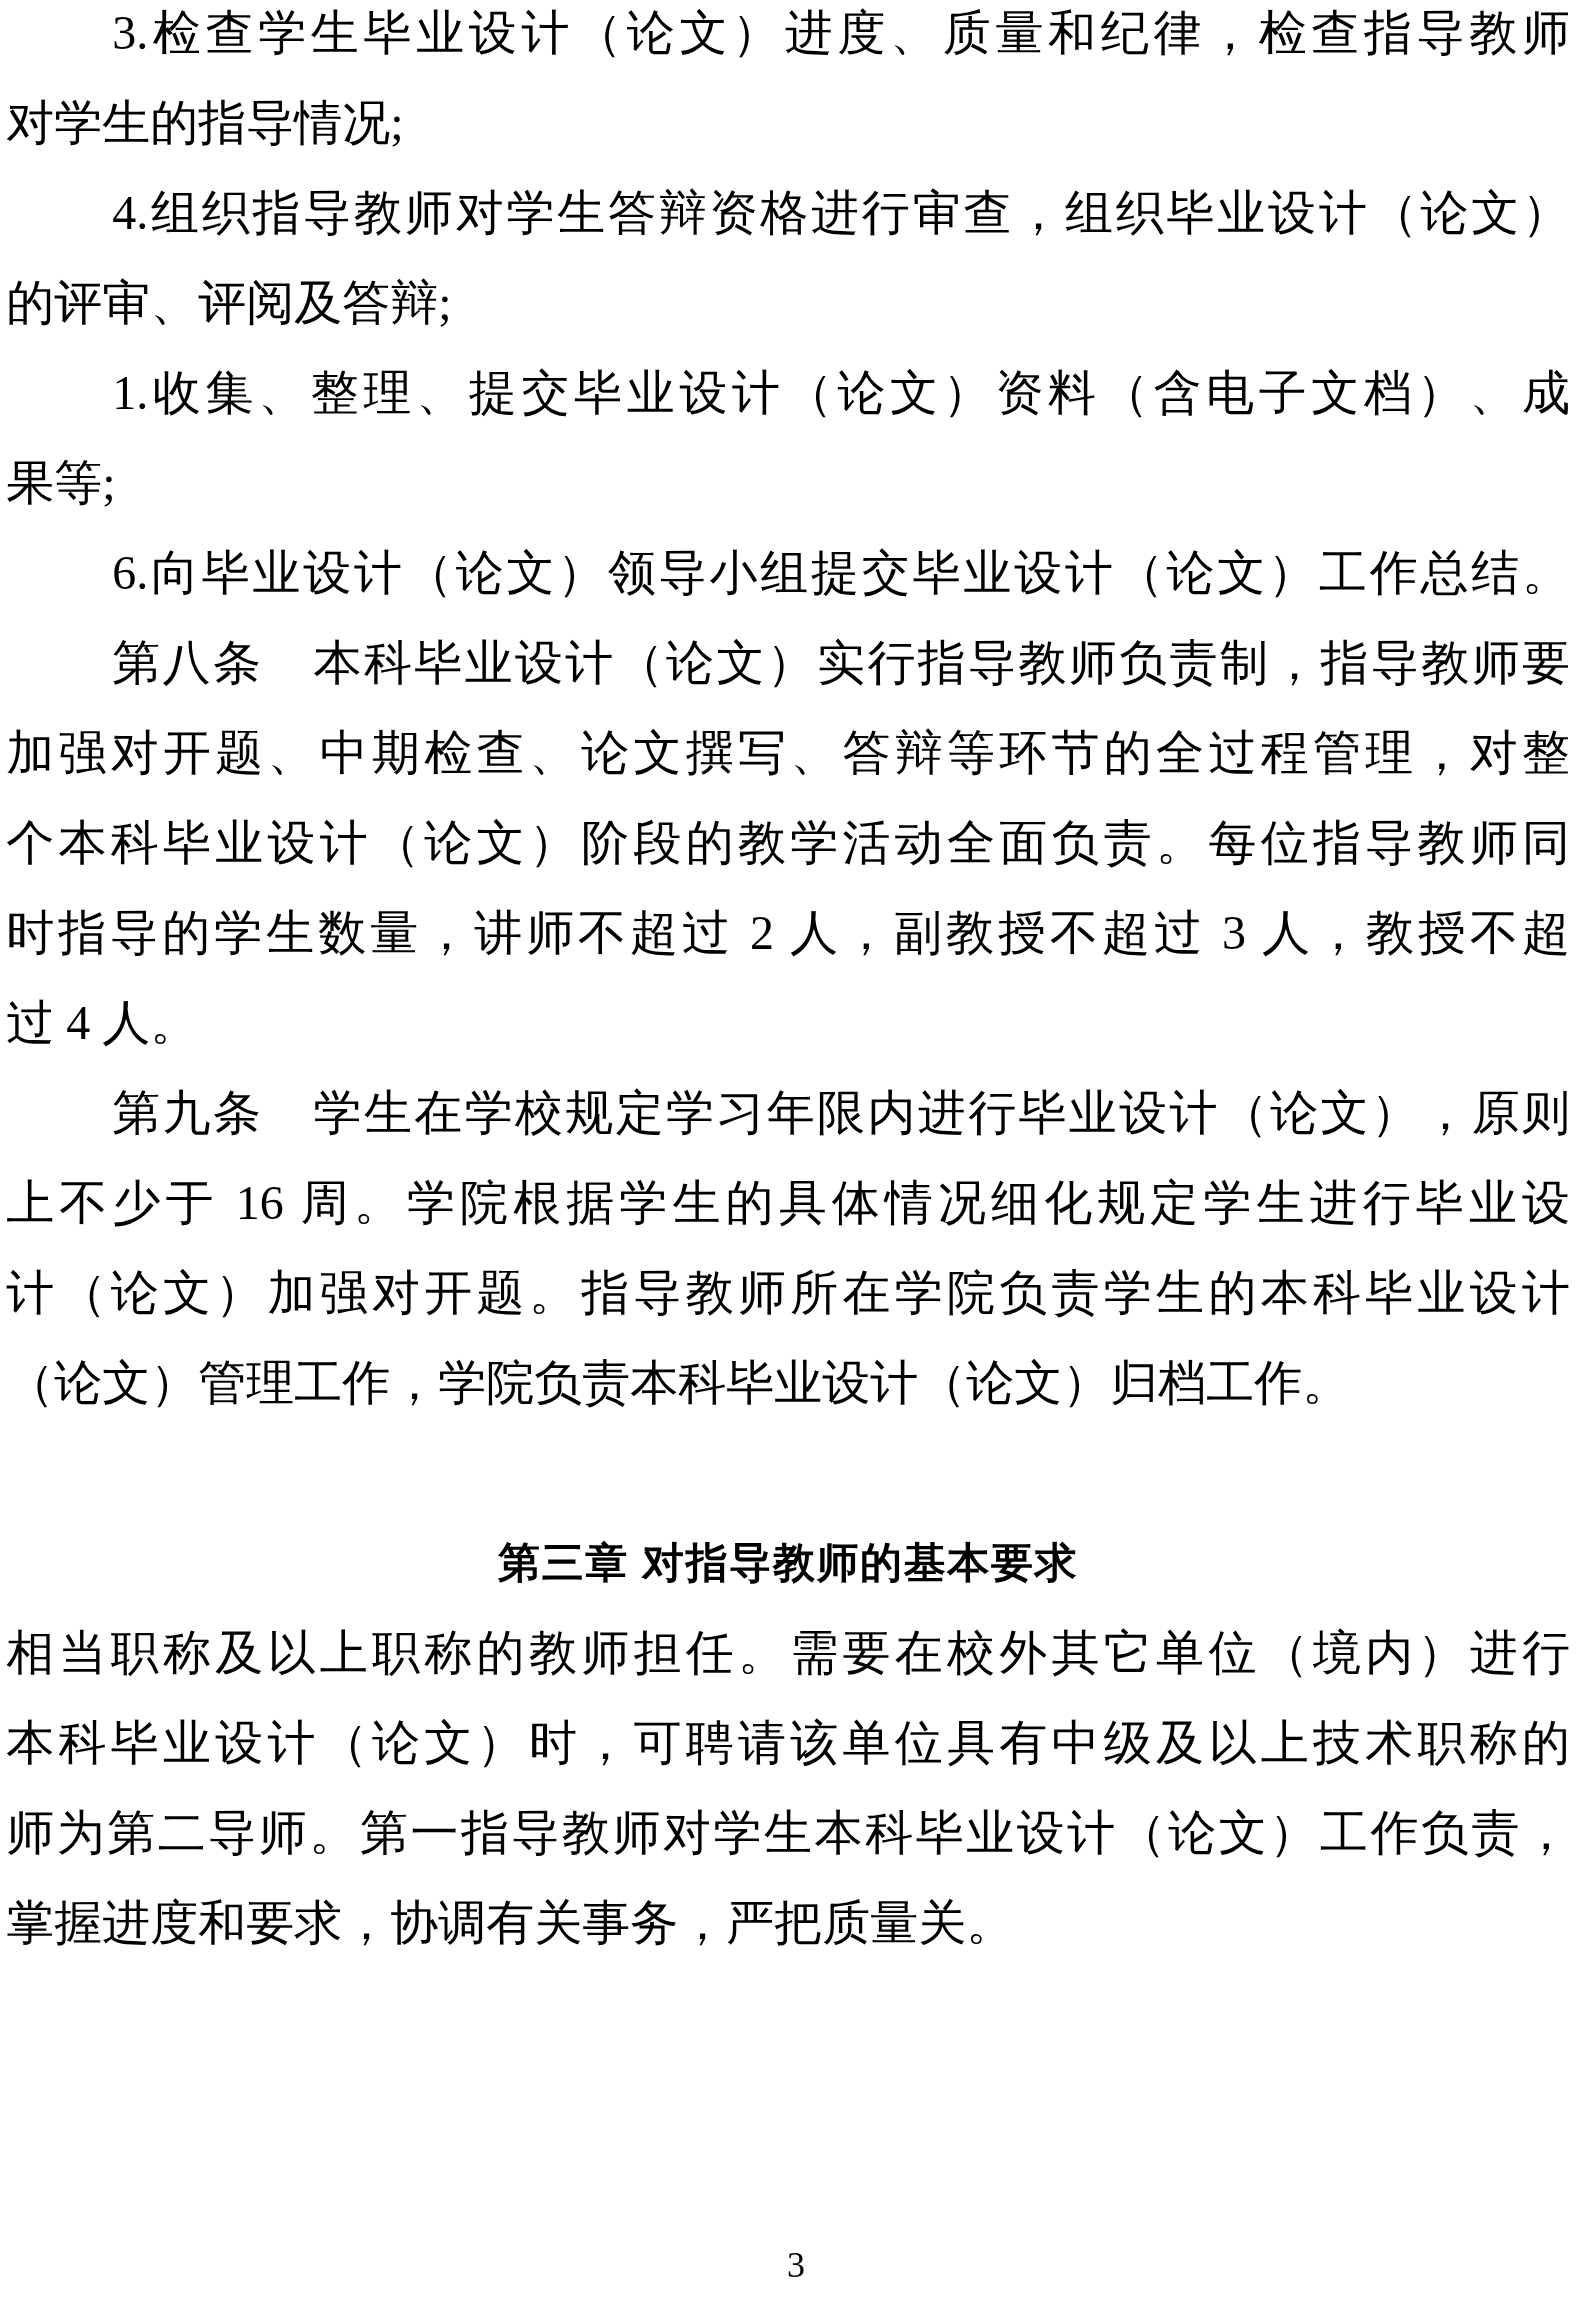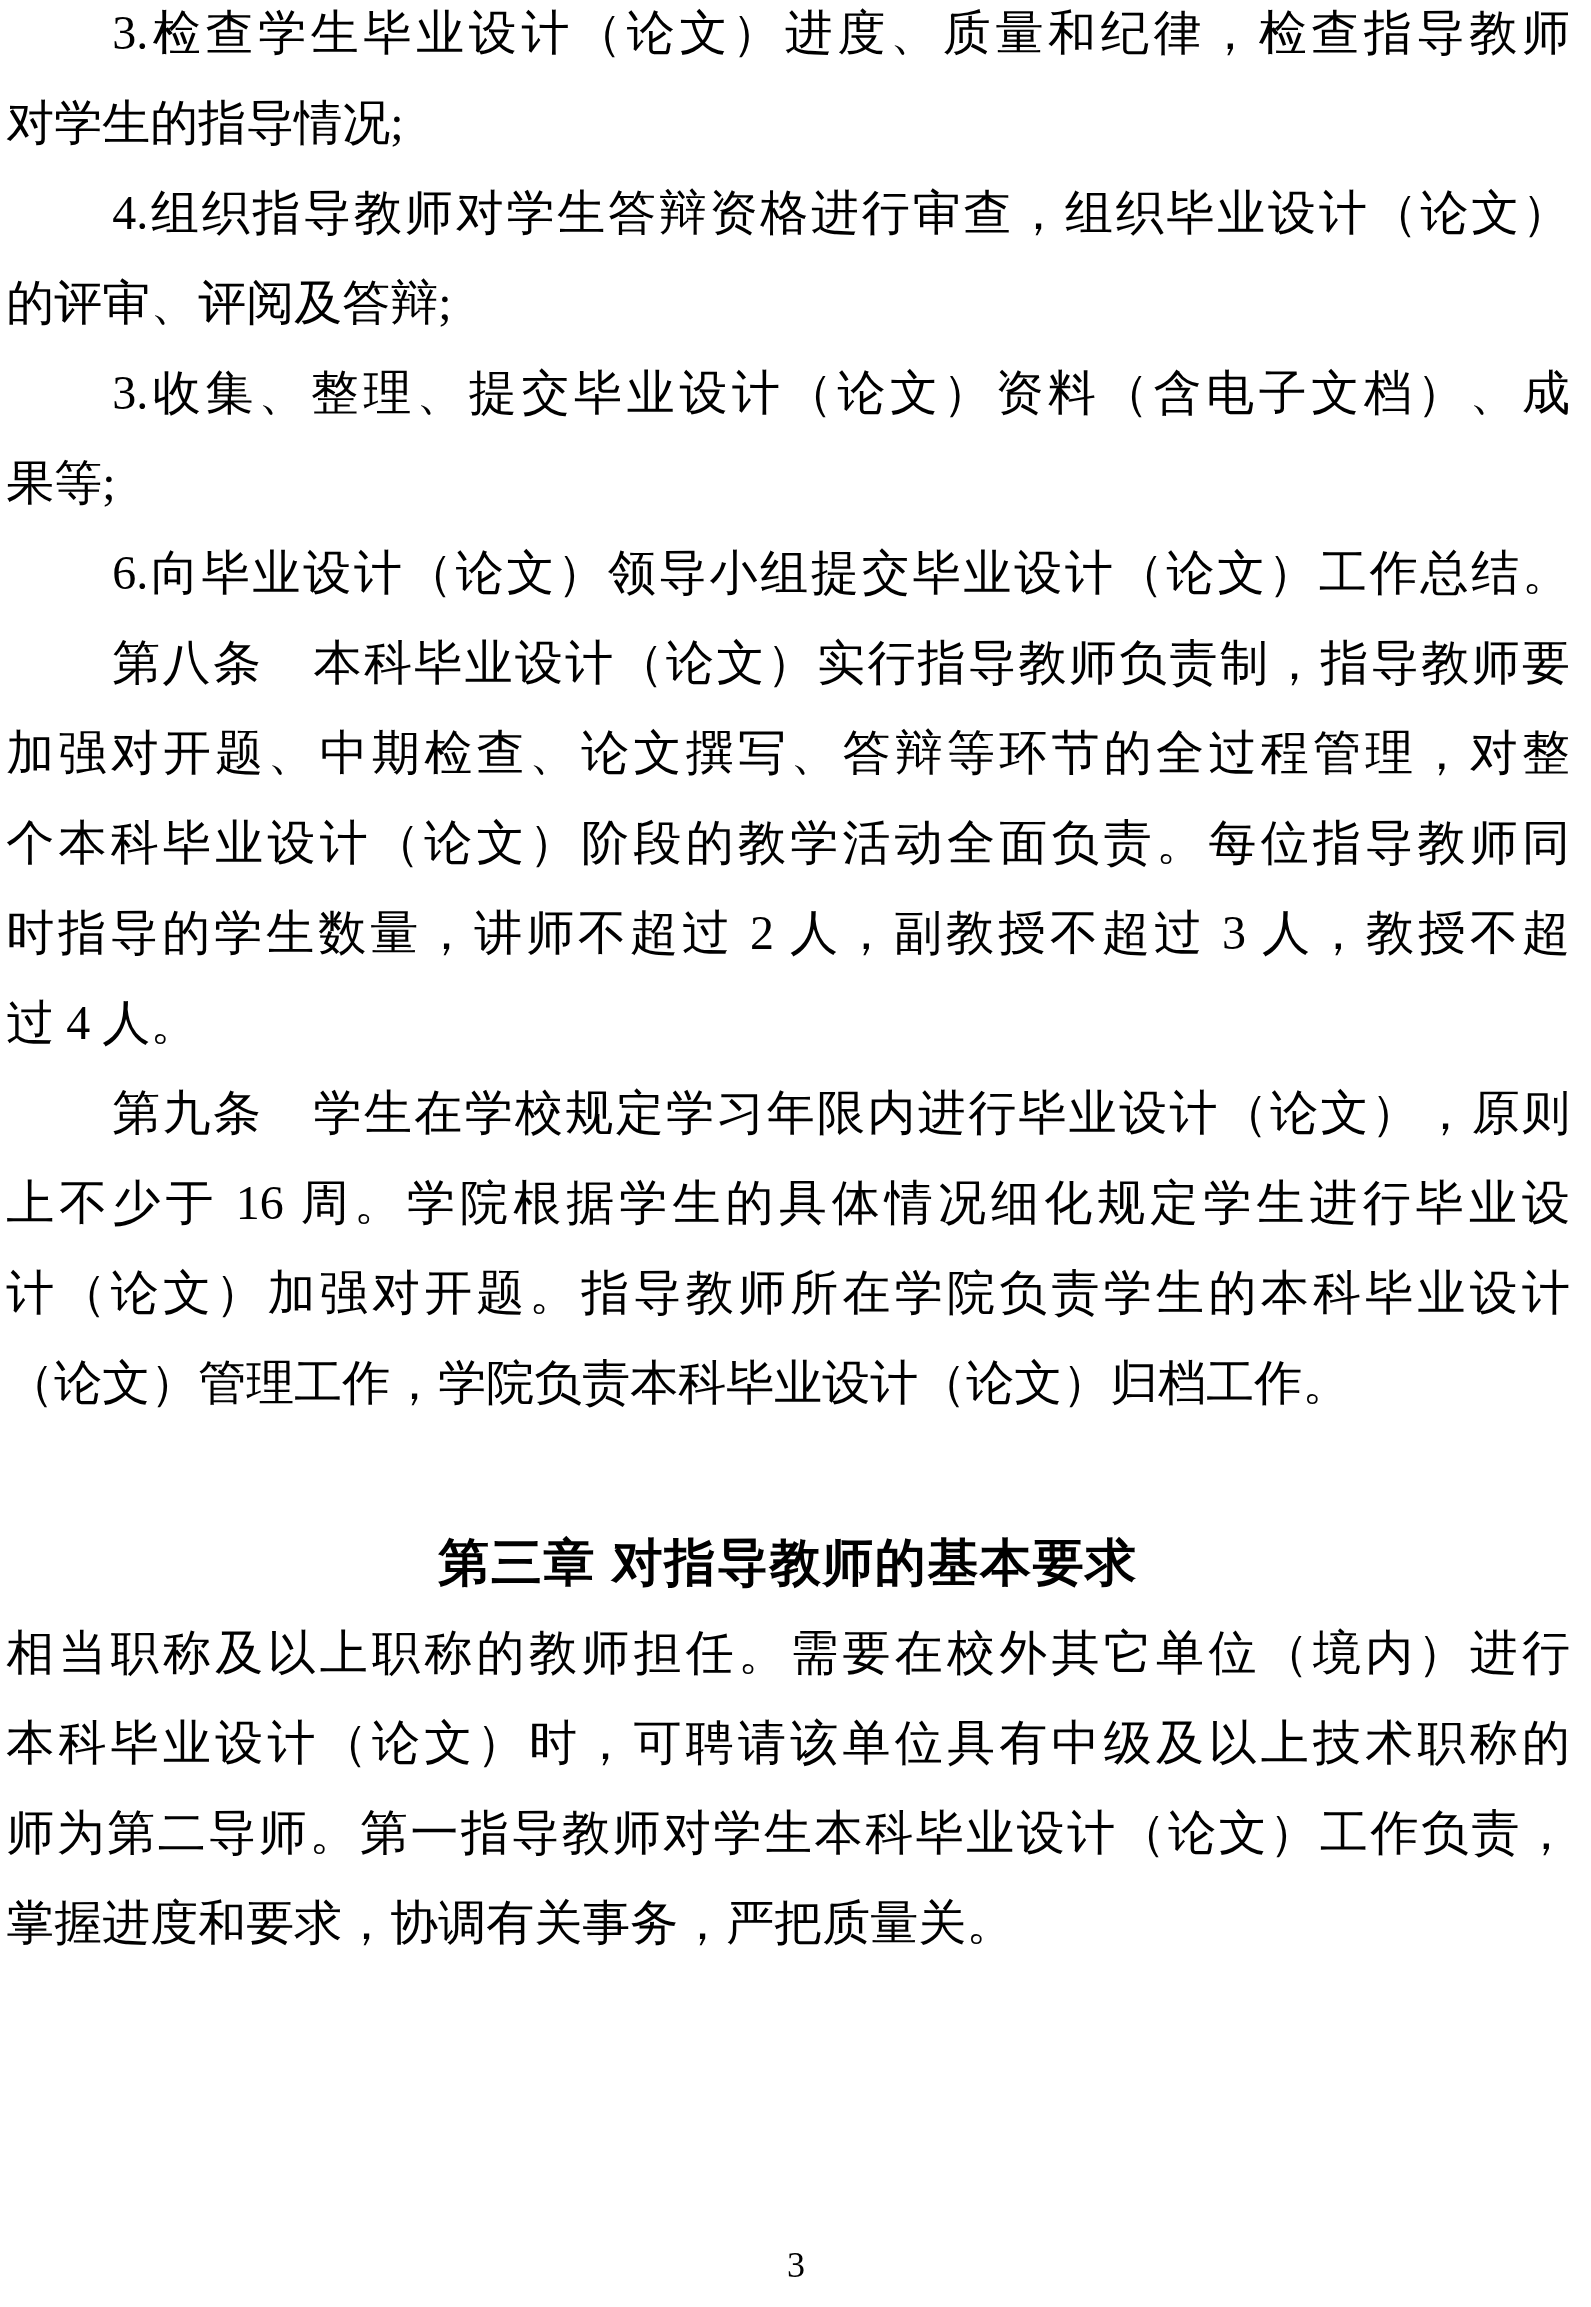--- a/index.html
+++ b/index.html
@@ -37,21 +37,21 @@
   }
   .line.indent { padding-left: 106px; }
   .article-no {
     font-family: "Liberation Sans", "DejaVu Sans", sans-serif;
     font-weight: 400;
   }
   .blank-line { height: 90px; }
   .chapter-heading {
     height: 90px;
     line-height: 90px;
-    font-size: 51px;
+    font-size: 42px;
     text-align: center;
     text-align-last: center;
     font-family: "Liberation Sans", "DejaVu Sans", sans-serif;
     font-weight: 700;
     letter-spacing: 1.6px;
   }
   .page-number {
     position: absolute;
     left: 0;
     right: 0;
@@ -65,21 +65,21 @@
 </head>
 <body>
 
 <div class="page">
   <div class="flow">
     <div>
         <div class="line full indent">3.检查学生毕业设计（论文）进度、质量和纪律，检查指导教师</div>
         <div class="line short">对学生的指导情况;</div>
         <div class="line full indent">4.组织指导教师对学生答辩资格进行审查，组织毕业设计（论文）</div>
         <div class="line short">的评审、评阅及答辩;</div>
-        <div class="line full indent">3.收集、整理、提交毕业设计（论文）资料（含电子文档）、成</div>
+        <div class="line full indent">1.收集、整理、提交毕业设计（论文）资料（含电子文档）、成</div>
         <div class="line short">果等;</div>
         <div class="line full indent">6.向毕业设计（论文）领导小组提交毕业设计（论文）工作总结。</div>
         <div class="line full indent"><span class="article-no">第八条</span>　本科毕业设计（论文）实行指导教师负责制，指导教师要</div>
         <div class="line full">加强对开题、中期检查、论文撰写、答辩等环节的全过程管理，对整</div>
         <div class="line full">个本科毕业设计（论文）阶段的教学活动全面负责。每位指导教师同</div>
         <div class="line full">时指导的学生数量，讲师不超过 2 人，副教授不超过 3 人，教授不超</div>
         <div class="line short">过 4 人。</div>
         <div class="line full indent"><span class="article-no">第九条</span>　学生在学校规定学习年限内进行毕业设计（论文），原则</div>
         <div class="line full">上不少于 16 周。学院根据学生的具体情况细化规定学生进行毕业设</div>
         <div class="line full">计（论文）加强对开题。指导教师所在学院负责学生的本科毕业设计</div>

